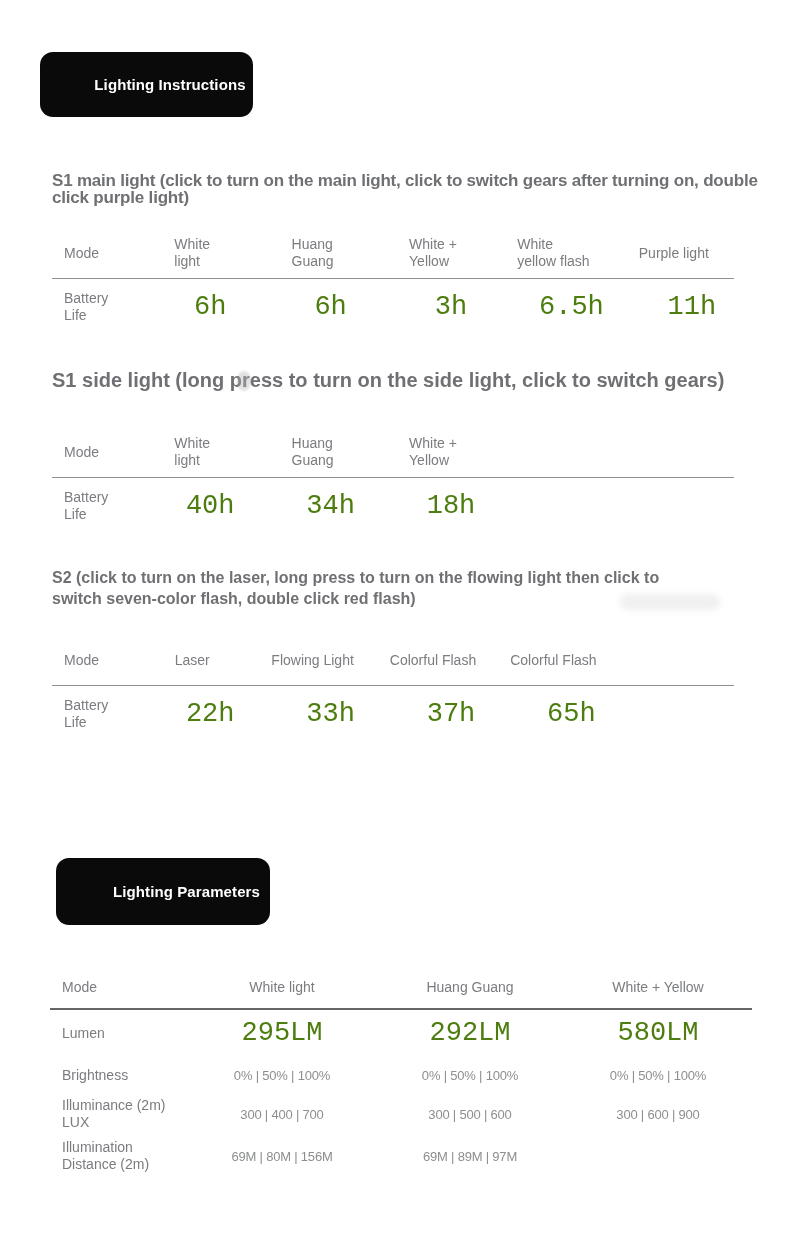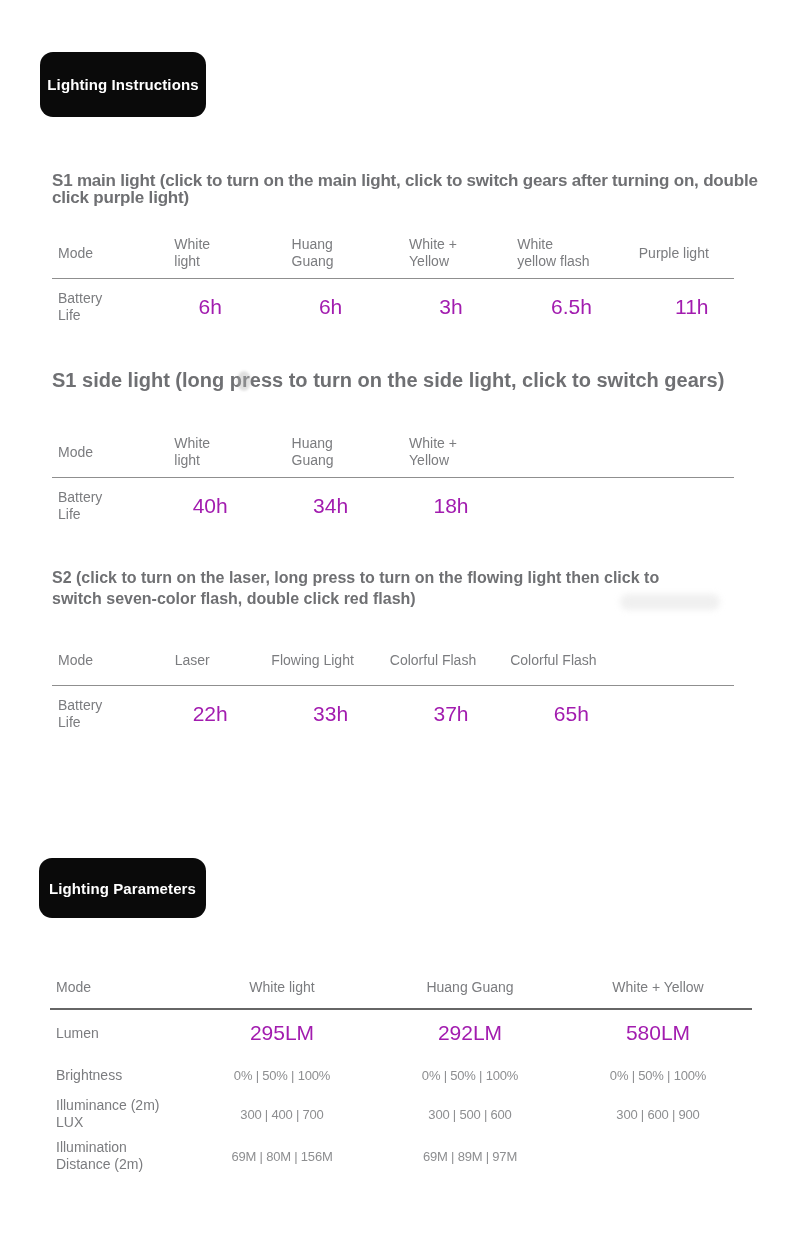--- a/index.html
+++ b/index.html
@@ -3,24 +3,24 @@
 <meta charset="utf-8">
 <style>
   html,body { margin:0; padding:0; background:#ffffff; }
   #page {
     position:relative; width:790px; height:1240px; background:#ffffff;
     font-family:"Liberation Sans", sans-serif; overflow:hidden;
   }
   .badge {
     position:absolute; background:#0a0a0a; color:#ffffff; border-radius:13px;
     display:flex; align-items:center; justify-content:center;
-    font-size:15px; font-weight:700; letter-spacing:0.1px;
+    font-size:15px; font-weight:700; letter-spacing:0.1px;padding-left:47px;
   }
   #badge1 { left:40px; top:52px; width:166px; height:65px; }
-  #badge2 { left:39px; top:858px; width:167px; height:60px; }
+  #badge2 { left:56px; top:858px; width:167px; height:67px; }
 
   .heading {
     position:absolute; font-weight:700; color:#6f7073;
     white-space:pre-line;
   }
   #heading1 { left:52px; top:172px; width:736px; font-size:17px; letter-spacing:-0.2px; line-height:17px; }
   #heading2 { left:52px; top:370px; font-size:20px; line-height:20px;text-align:center; }
   #heading3 { left:52px; top:567px; width:742px; font-size:16px; line-height:21px; }
 
   .tbl { position:absolute; }
@@ -39,22 +39,22 @@
   .t4g  .r1 { height:46px; }
   .t4g  .r2 { height:38px; }
   .t4g  .r3 { height:40px; }
   .t4g  .r4 { height:44px; }
 
   .rule  { height:1px; background:#8f8f8f; }
   .rule2 { height:2px; background:#666666; }
 
   .hcell { text-align:center; font-size:14px; color:#7b7c7f; line-height:1.18; }
   .hcell .wrap { display:inline-block; text-align:left; white-space:pre-line; }
-  .label { text-align:left; padding-left:6px; white-space:pre-line; }
-  .vcell { text-align:center; font-size:21px; color:#a21caf; }
+  .label { text-align:left; padding-left:6px; white-space:pre-line;margin-left:6px; }
+  .vcell { text-align:center; font-size:27px; color:#4d7c0f;font-family:Liberation Mono, monospace; }
   .pcell { text-align:center; font-size:13px; color:#8d8e90; letter-spacing:-0.2px; }
 
   .smudge1 {
     position:absolute; left:237px; top:371px; width:14px; height:20px;
     background:rgba(178,178,178,0.40); border-radius:50%; filter:blur(1px);
   }
   .smudge2 {
     position:absolute; left:620px; top:594px; width:100px; height:16px;
     background:rgba(205,205,205,0.30); border-radius:8px; filter:blur(3px);
   }

